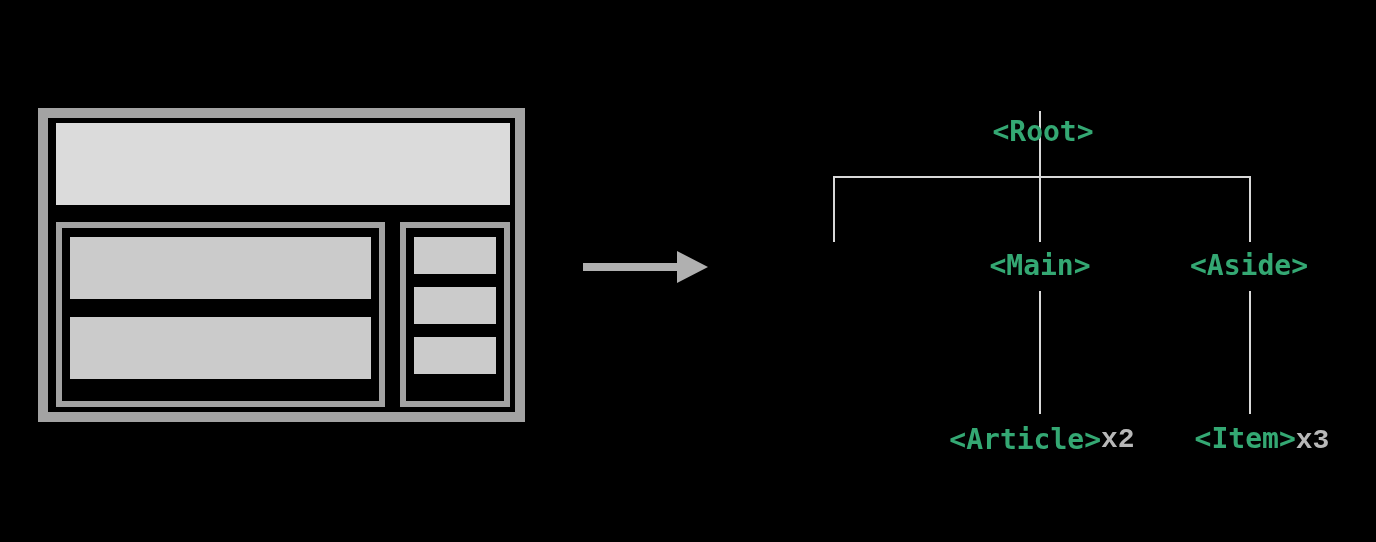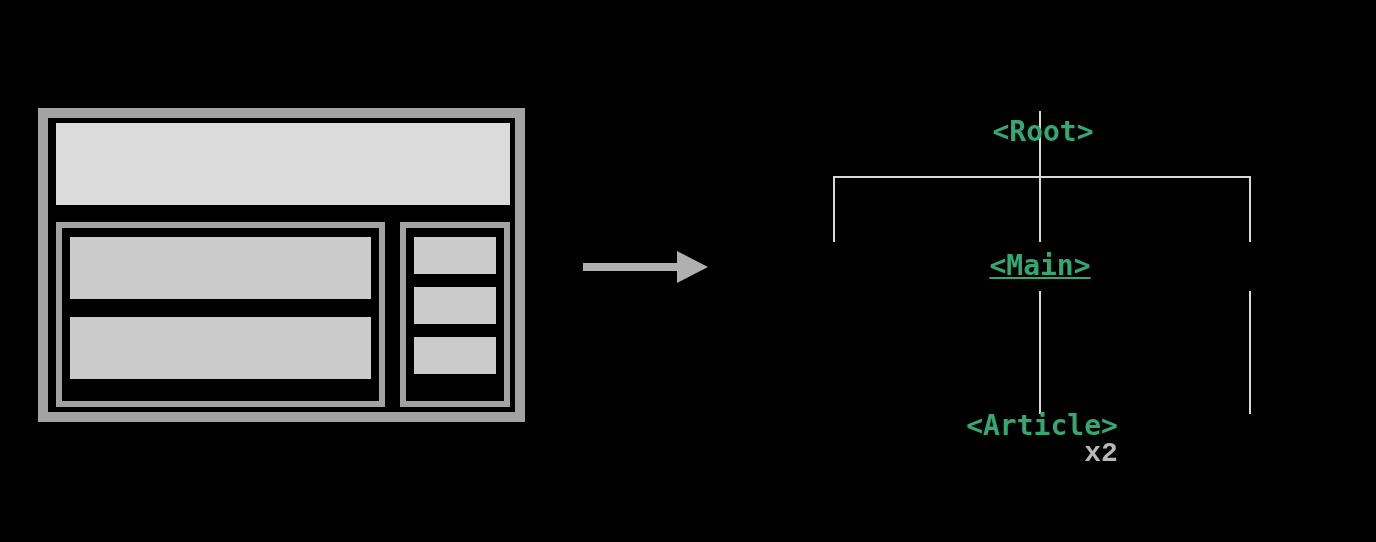--- a/index.html
+++ b/index.html
@@ -70,23 +70,23 @@
   .t-node {
     transform: translate(-50%, -50%);
     color: var(--green, #34a873);
     font-size: 28px;
     font-weight: bold;
     line-height: 1;
     white-space: nowrap;
   }
   .n-root   { left: 1043px; top: 89px; margin-top: 43px; }
   .n-header { left: 832px;  top: 266px; }
-  .n-main   { left: 1040px; top: 266px; text-decoration: underline; }
+  .n-main   { left: 1040px; top: 266px; }
   .n-aside  { left: 1249px; top: 266px; }
-  .n-article-group { left: 1042px; top: 440px; display: flex; align-items: flex-end; flex-direction: column; }
+  .n-article-group { left: 1042px; top: 440px; display: flex; align-items: flex-start; }
   .n-item-group    { left: 1262px; top: 440px; display: flex; align-items: baseline; }
   .t-count { color: var(--count, #b8b8b8); font-weight: bold; font-family: Liberation Mono, monospace; }
 </style>
 </head>
 <body>
 
 <div class="canvas" style="--bg: #000000; --frame: #a3a3a3; --fill_light: #dbdbdb; --fill_mid: #cbcbcb; --arrow: #b0b0b0; --line: #d9d9d9; --green: #34a873; --count: #b8b8b8;">
 
   <div class="abs wf-outer"></div>
   <div class="abs wf-header"></div>
@@ -104,20 +104,25 @@
   <div class="abs t-line t-v v-root"></div>
   <div class="abs t-line t-h h-branch"></div>
   <div class="abs t-line t-v v-header"></div>
   <div class="abs t-line t-v v-main"></div>
   <div class="abs t-line t-v v-aside"></div>
   <div class="abs t-line t-v v-article"></div>
   <div class="abs t-line t-v v-item"></div>
 
   <div class="abs t-node n-root">&lt;Root&gt;</div>
   <div class="abs t-node n-main">&lt;Main&gt;</div>
+  <div class="abs t-node n-aside">&lt;Aside&gt;</div>
 
   <div class="abs t-node n-article-group">
     <span>&lt;Article&gt;</span>
     <span class="t-count">x2</span>
   </div>
 
+  <div class="abs t-node n-item-group">
+    <span>&lt;Item&gt;</span>
+    <span class="t-count">x3</span>
+  </div>
 
 </div>
 
 </body></html>

